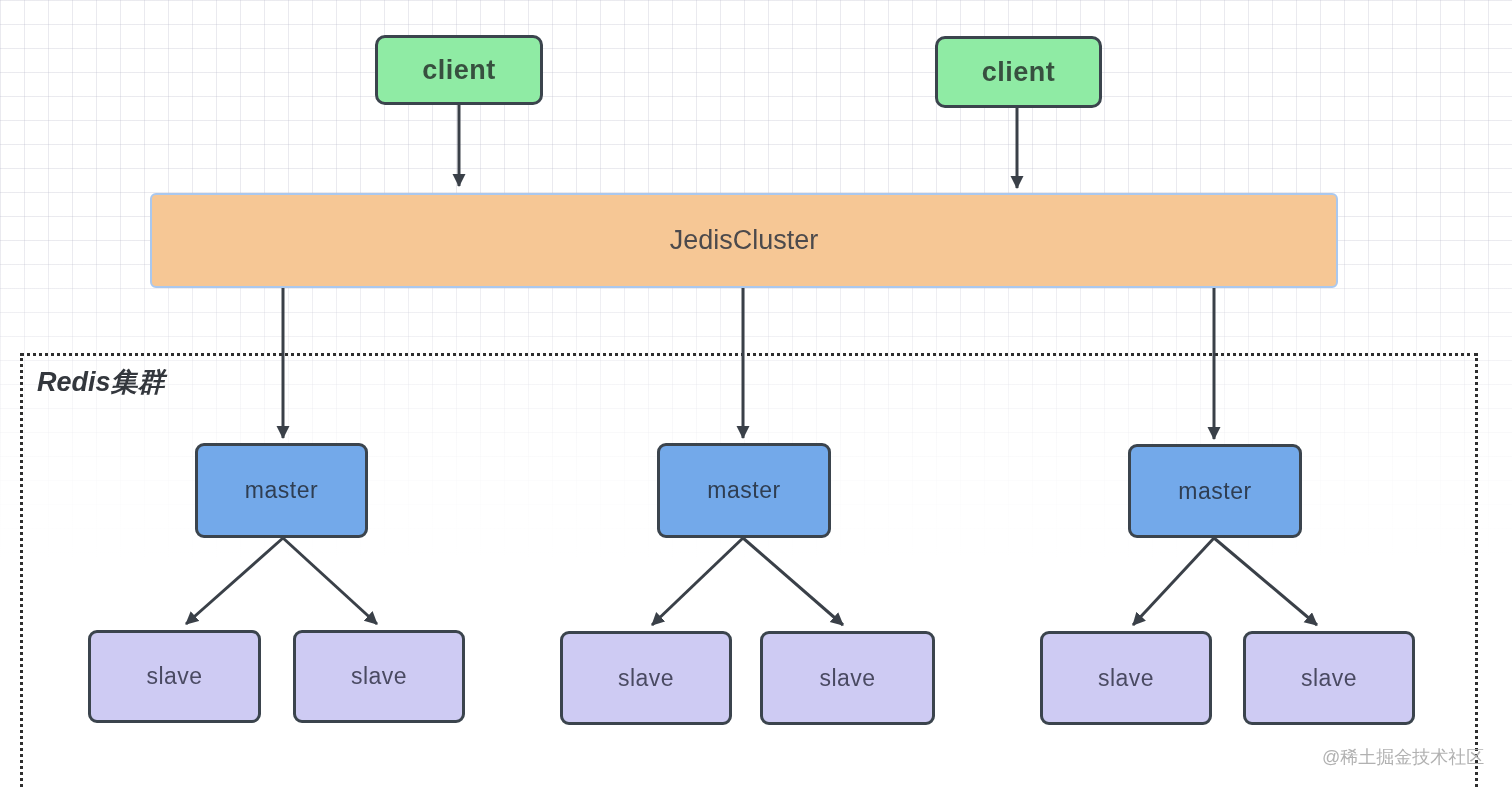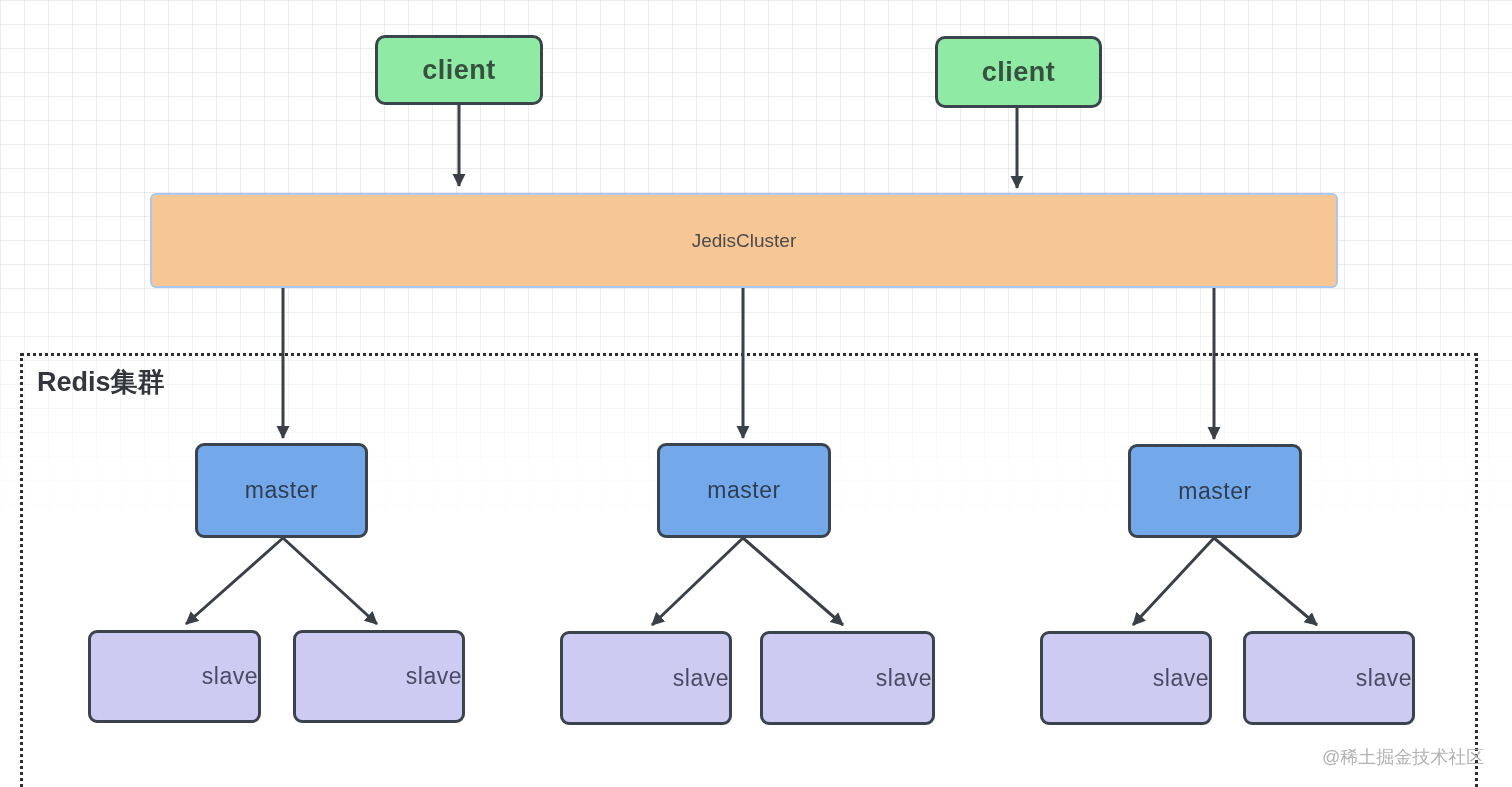--- a/index.html
+++ b/index.html
@@ -37,38 +37,38 @@
     border-radius:10px;font-size:27px;color:#37503f;font-weight:bold;
   }
   .client-1{left:375px;top:35px;width:168px;height:70px;}
   .client-2{left:935px;top:36px;width:167px;height:72px;}
 
   .middleware{
     position:absolute;left:150px;top:193px;width:1188px;height:95px;
     box-sizing:border-box;display:flex;align-items:center;justify-content:center;
     background:var(--middleware-fill,#f6c795);
     border:2px solid var(--middleware-border,#aac8ef);
-    border-radius:6px;font-size:19px;color:#4c4a4c;
+    border-radius:6px;font-size:27px;color:#4c4a4c;
   }
 
   .cluster-box{
     position:absolute;left:20px;top:353px;width:1458px;height:470px;
     box-sizing:border-box;border:3px dotted var(--cluster-border,#2e2e2e);
   }
   .cluster-title{
     position:absolute;left:14px;top:8px;
-    font-size:27px;font-weight:bold;color:#33373d;
+    font-size:27px;font-weight:bold;color:#33373d;font-style:italic;
   }
 
   .master{background:var(--master-fill,#73a9ea);color:#2f3e52;}
   .master-1{left:195px;top:443px;width:173px;height:95px;}
   .master-2{left:657px;top:443px;width:174px;height:95px;}
   .master-3{left:1128px;top:444px;width:174px;height:94px;}
 
-  .slave{background:var(--slave-fill,#cecbf3);color:#4a4a62;justify-content:flex-end;}
+  .slave{background:var(--slave-fill,#cecbf3);color:#4a4a62;}
   .slave-1{left:88px; top:630px;width:173px;height:93px;}
   .slave-2{left:293px;top:630px;width:172px;height:93px;}
   .slave-3{left:560px;top:631px;width:172px;height:94px;}
   .slave-4{left:760px;top:631px;width:175px;height:94px;}
   .slave-5{left:1040px;top:631px;width:172px;height:94px;}
   .slave-6{left:1243px;top:631px;width:172px;height:94px;}
 
   .watermark{
     position:absolute;left:1322px;top:745px;
     font-size:18px;color:var(--watermark,#b1b1b1);white-space:nowrap;

